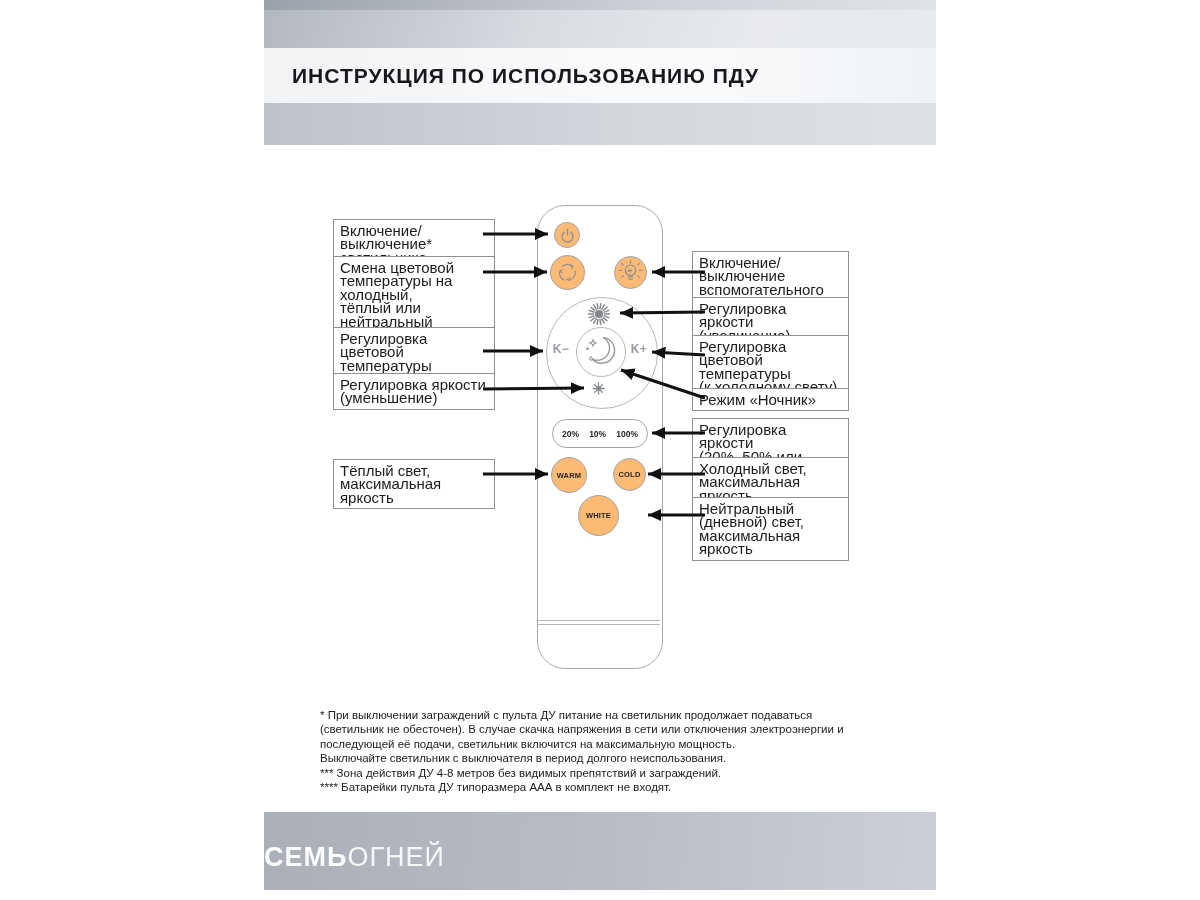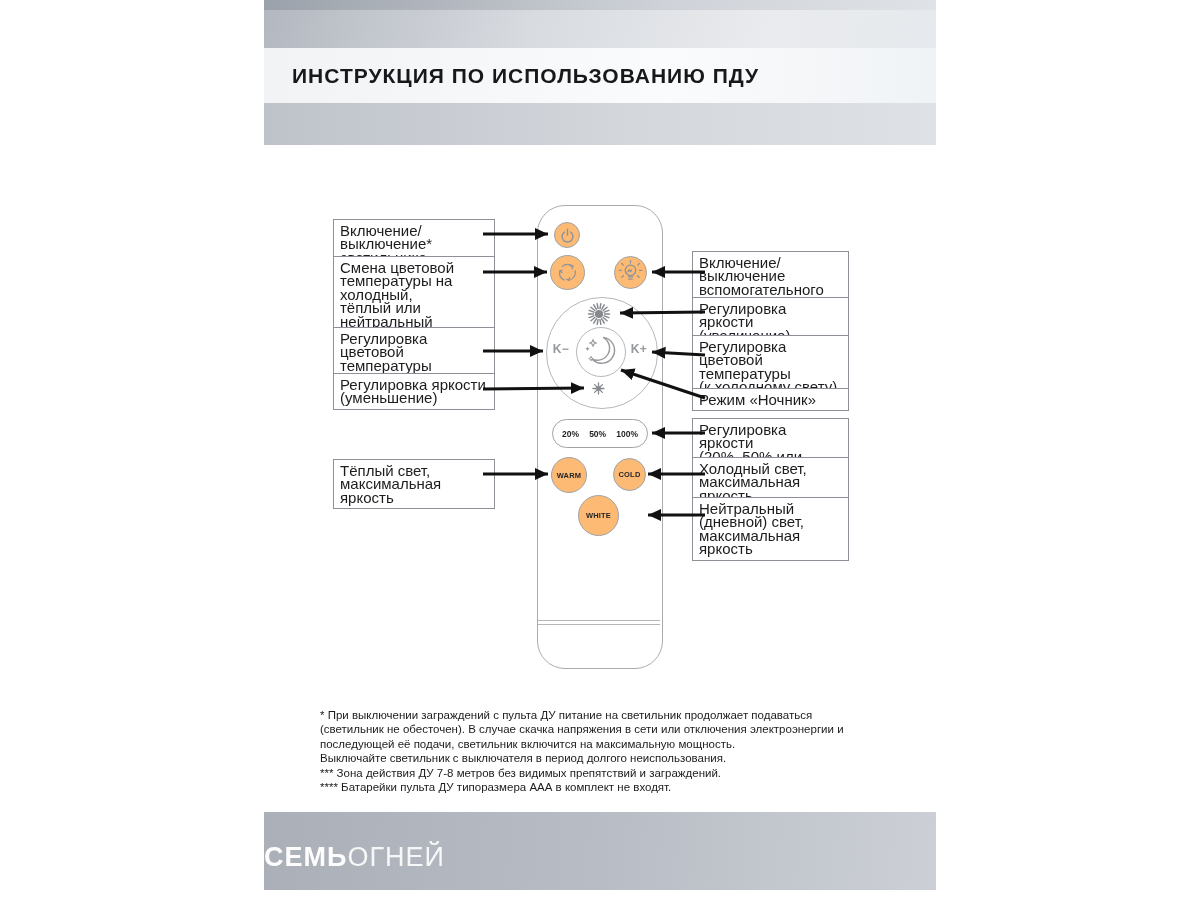--- a/index.html
+++ b/index.html
@@ -173,21 +173,21 @@
 
   <span style="position:absolute;left:592px;top:382px;">
     <svg width="13" height="13" viewBox="0 0 13 13">
       <circle cx="6.5" cy="6.5" r="2.5" fill="#85888d"></circle>
       <path stroke="#85888d" stroke-width="1.3" stroke-linecap="round" d="M9.1,6.5 L12,6.5 M8.34,8.34 L10.4,10.4 M6.5,9.1 L6.5,12 M4.66,8.34 L2.6,10.4 M3.9,6.5 L1,6.5 M4.66,4.66 L2.6,2.6 M6.5,3.9 L6.5,1 M8.34,4.66 L10.4,2.6"></path>
     </svg>
   </span>
 
   <div class="pill">
     <span>20%</span>
-    <span>50%</span>
+    <span>10%</span>
     <span>100%</span>
   </div>
 
   <div class="circle-btn" style="left:551px;top:457px;width:34px;height:34px;">
     <span class="tiny-label">WARM</span>
   </div>
   <div class="circle-btn" style="left:613px;top:458px;width:31px;height:31px;">
     <span class="tiny-label">COLD</span>
   </div>
   <div class="circle-btn" style="left:578px;top:495px;width:39px;height:39px;">
@@ -214,21 +214,21 @@
       <line x1="705" y1="474" x2="648" y2="474" marker-end="url(#ah)"></line>
       <line x1="705" y1="515" x2="648" y2="515" marker-end="url(#ah)"></line>
     </g>
   </svg>
 
   <div class="footnotes">
     <div>* При выключении заграждений с пульта ДУ питание на светильник продолжает подаваться</div>
     <div>(светильник не обесточен). В случае скачка напряжения в сети или отключения электроэнергии и</div>
     <div>последующей её подачи, светильник включится на максимальную мощность.</div>
     <div>Выключайте светильник с выключателя в период долгого неиспользования.</div>
-    <div>*** Зона действия ДУ 7-8 метров без видимых препятствий и заграждений.</div>
+    <div>*** Зона действия ДУ 4-8 метров без видимых препятствий и заграждений.</div>
     <div>**** Батарейки пульта ДУ типоразмера ААА в комплект не входят.</div>
   </div>
 
   <div class="footer">
     <div class="brand">
       <span class="b">СЕМЬ</span><span class="l">ОГНЕЙ</span>
     </div>
   </div>
 
 </div>

